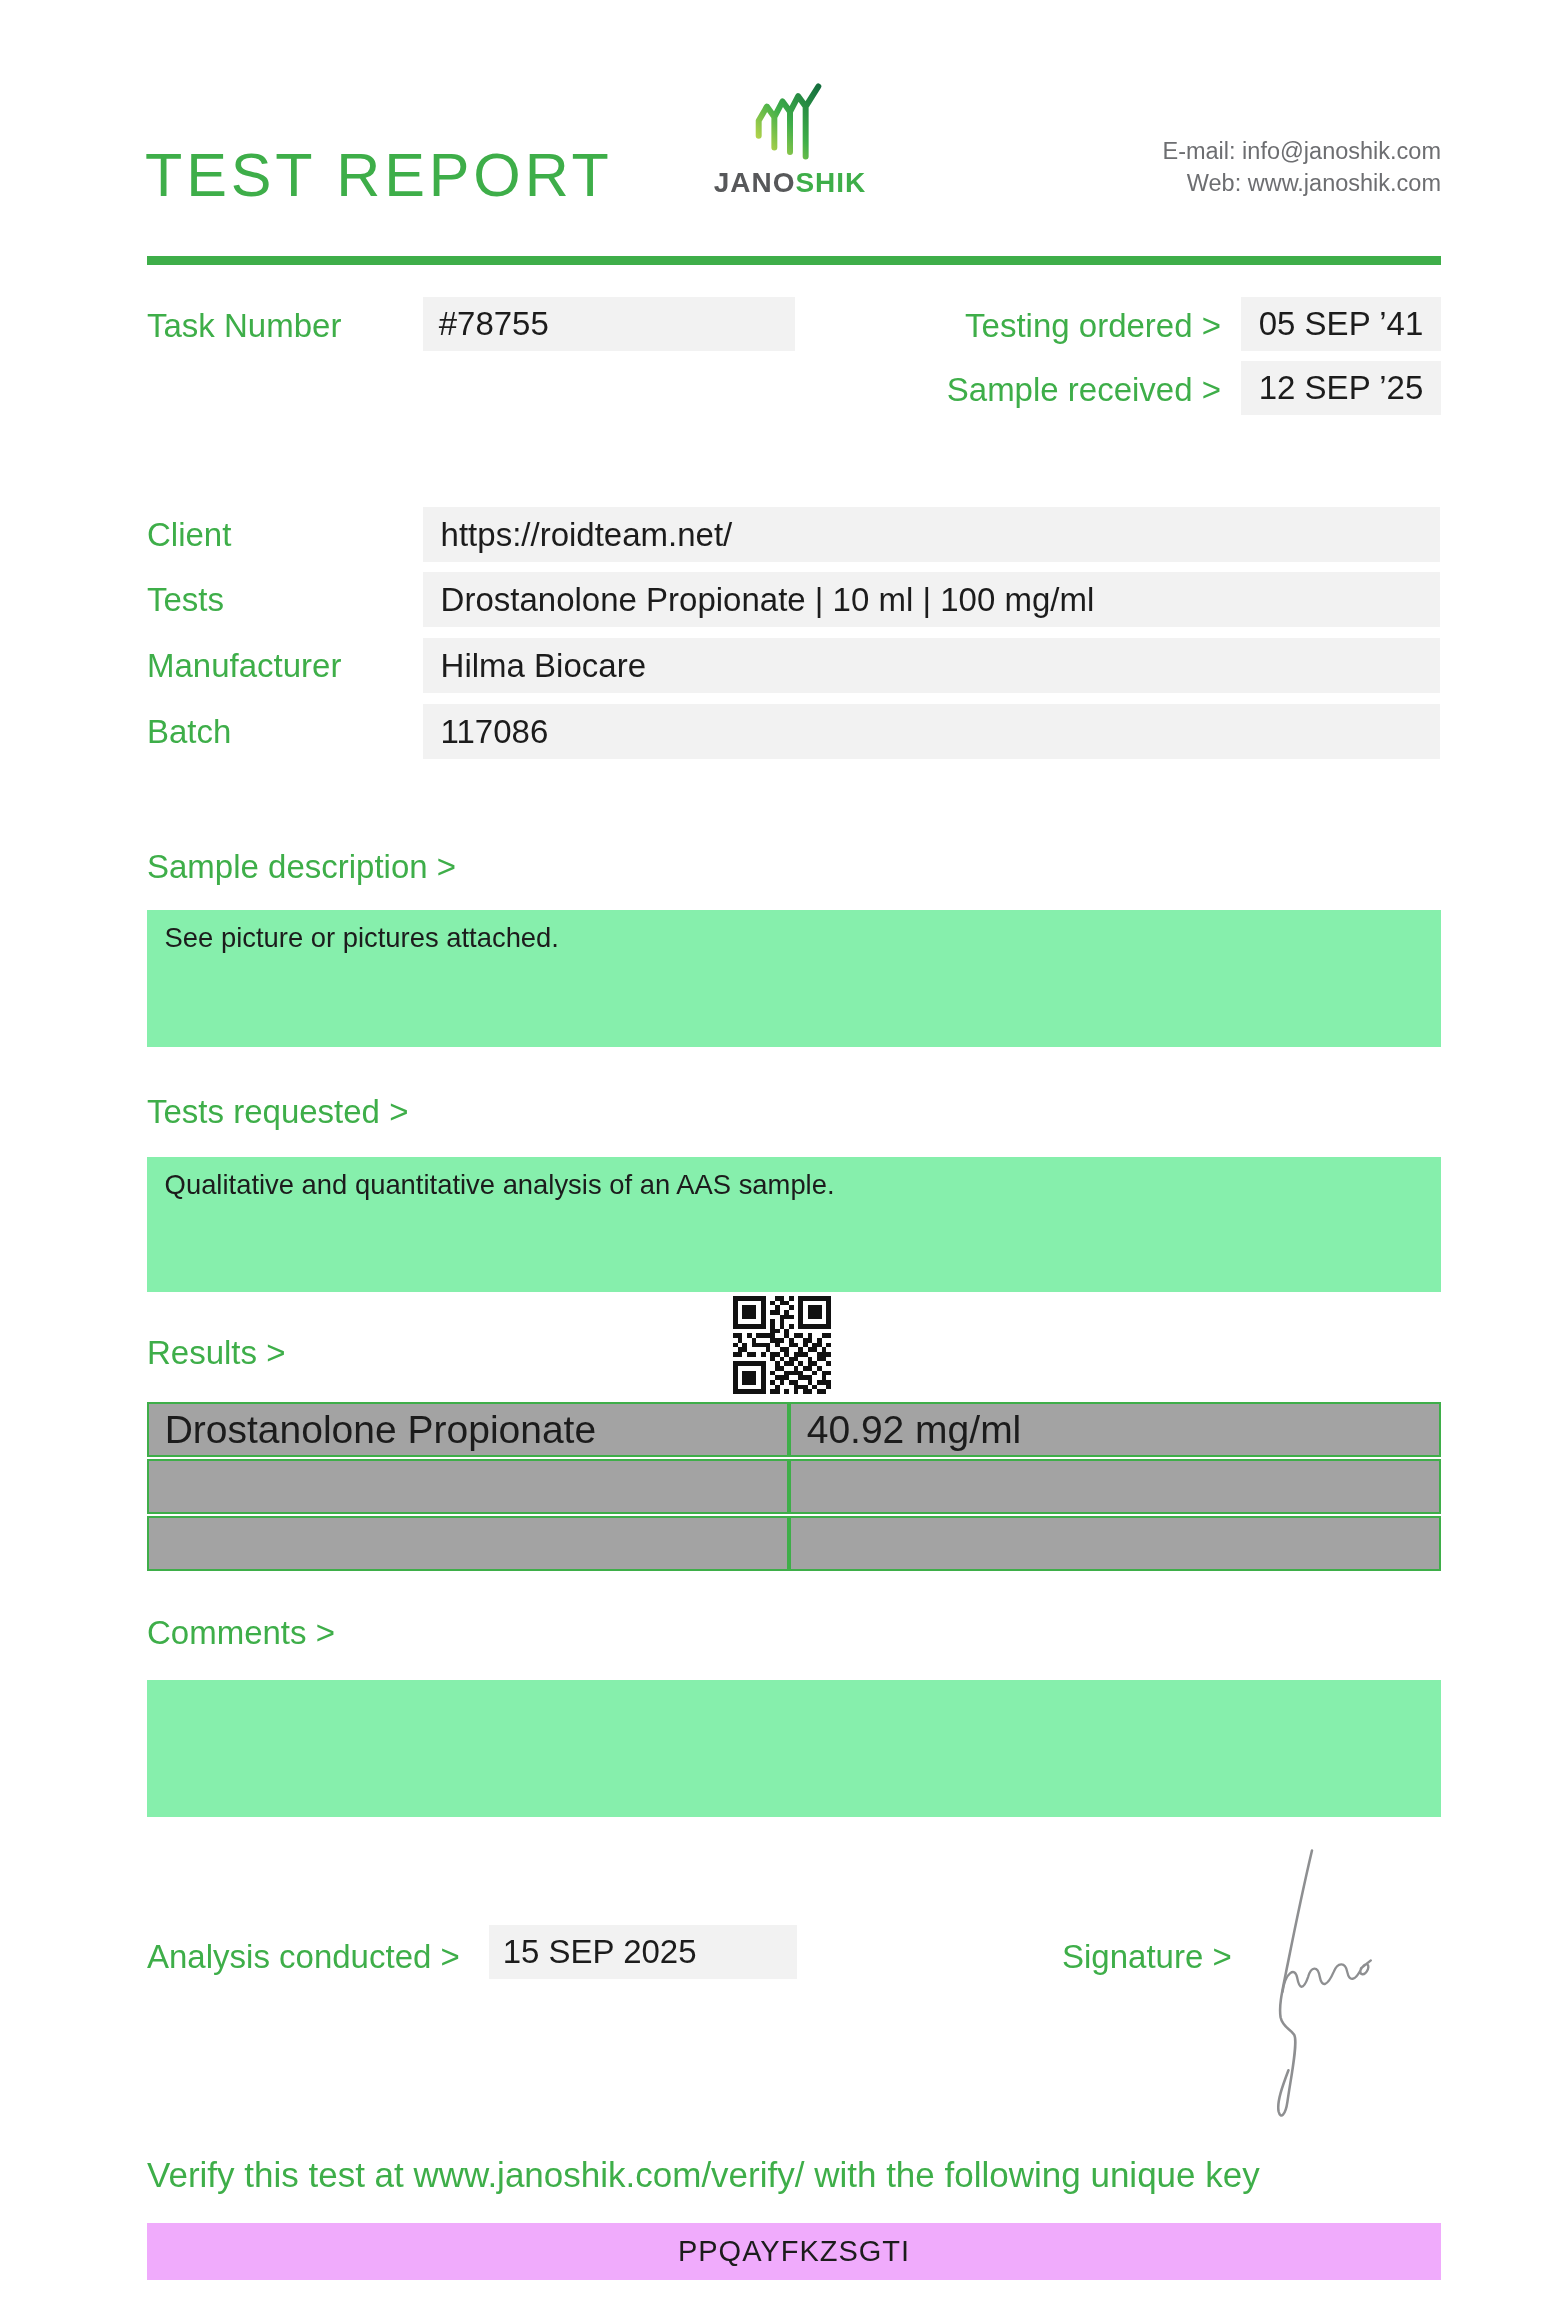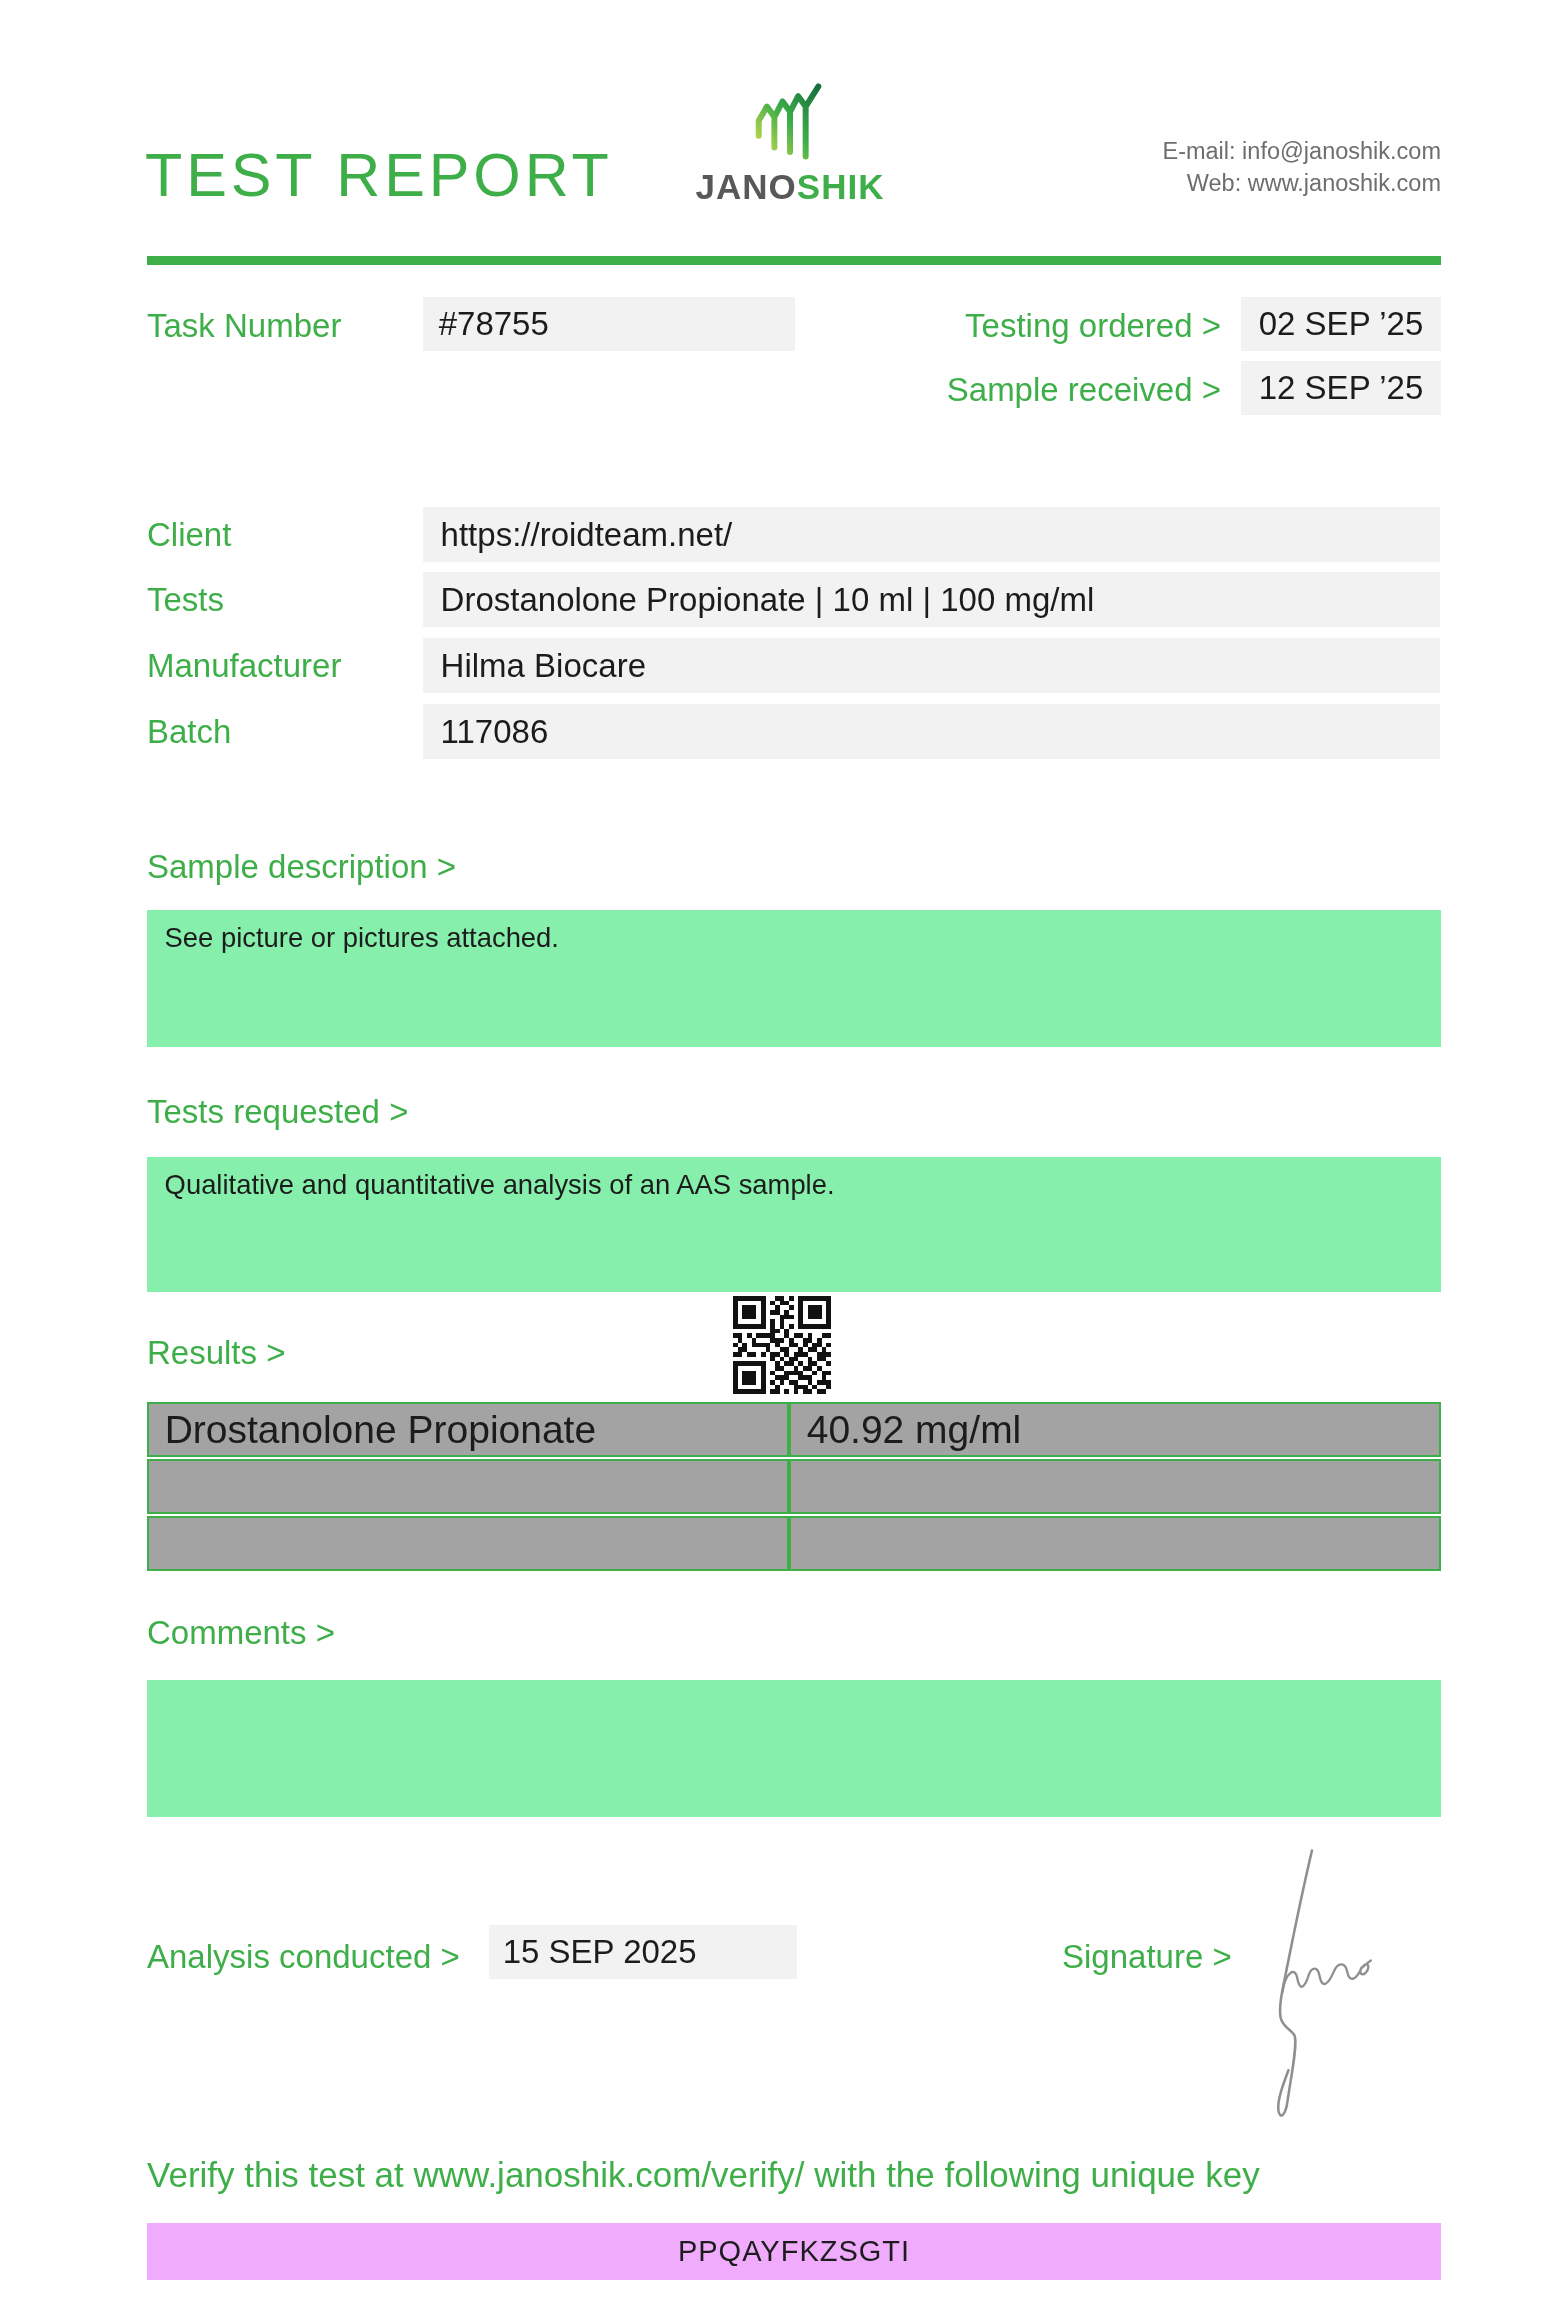--- a/index.html
+++ b/index.html
@@ -23,21 +23,21 @@
     color: #3eae49;
     font-weight: 400;
   }
   .logo-block {
     left: 680px; top: 82px; width: 220px;
     display: flex; flex-direction: column; align-items: center;
   }
   .logo-chart { width: 94px; height: 82px; }
   .logo-wordmark {
     margin-top: 3.9px;
-    font-size: 35px; font-weight: 700; letter-spacing: 1px;
+    font-size: 28px; font-weight: 700; letter-spacing: 1px;
     line-height: 1.1;
     white-space: nowrap;
   }
   .logo-jano { color: #57585a; }
   .logo-shik { color: #3eae49; }
   .contact-block {
     right: 127px; top: 135px;
     text-align: right;
     font-size: 23.5px; line-height: 32px;
     color: #6d6e71;
@@ -167,21 +167,21 @@
     <div>E-mail: info@janoshik.com</div>
     <div>Web: www.janoshik.com</div>
   </div>
 
   <div class="abs divider"></div>
 
   <div class="abs g-label task-label">Task Number</div>
   <div class="abs v-box task-box">#78755</div>
 
   <div class="abs g-label ordered-label">Testing ordered  &gt;</div>
-  <div class="abs v-box ordered-box">02 SEP ’25</div>
+  <div class="abs v-box ordered-box">05 SEP ’41</div>
 
   <div class="abs g-label received-label">Sample received &gt;</div>
   <div class="abs v-box received-box">12 SEP ’25</div>
 
   <div class="abs g-label field-label fr0">Client</div>
   <div class="abs v-box field-box fr0">https://roidteam.net/</div>
 
   <div class="abs g-label field-label fr1">Tests</div>
   <div class="abs v-box field-box fr1">Drostanolone Propionate | 10 ml | 100 mg/ml</div>
 

